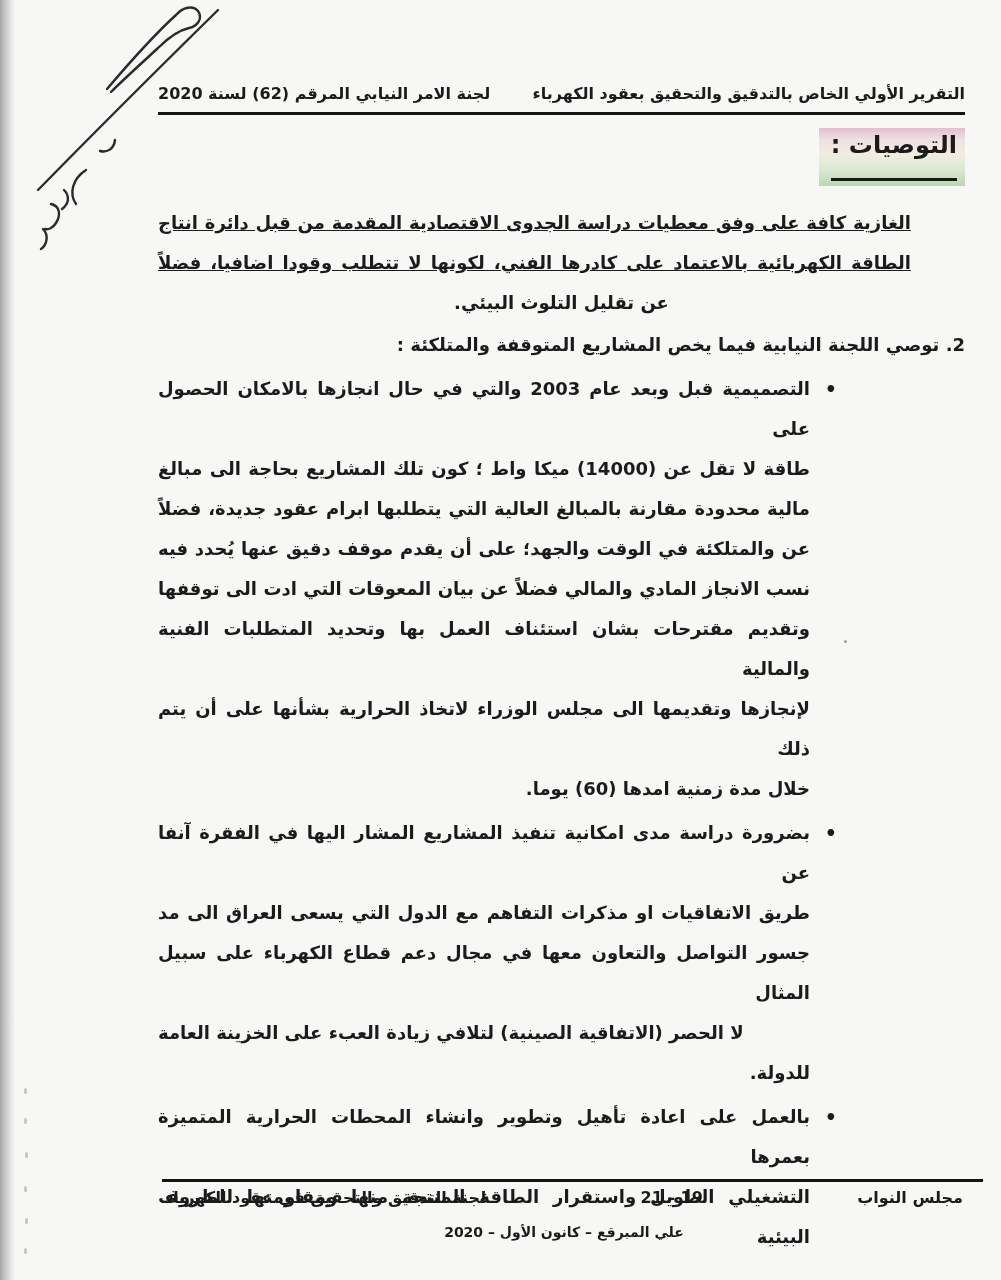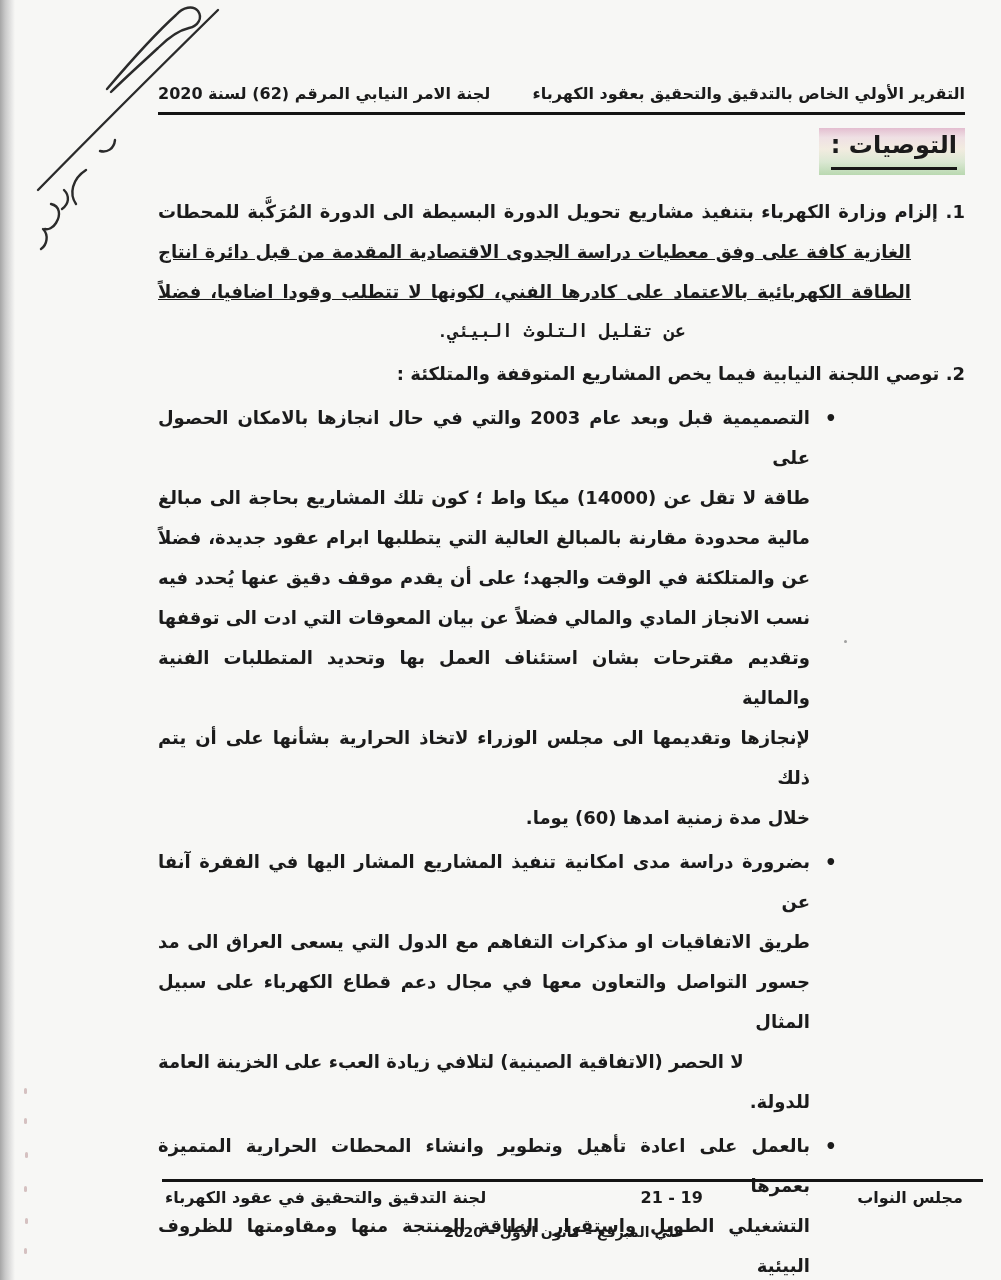--- a/index.html
+++ b/index.html
@@ -15,27 +15,27 @@
   .col{margin:0 36px 0 158px;position:relative;}
   
   .hdr{display:flex;justify-content:space-between;align-items:flex-end;
     padding-top:84px;font-size:16px;font-weight:bold;}
   .rule{height:3px;background:#141414;margin-top:9px;}
   
   .title-wrap{text-align:right;margin-top:13px;}
   .title-hl{display:inline-block;padding:3px 8px 5px 12px;
     background:linear-gradient(180deg,#e3bed0 0%,#efe0e4 20%,#f2ece0 45%,#dbe8d3 72%,#b9d8b0 100%);}
   .title-text{display:inline-block;font-size:24px;font-weight:bold;
-    border-bottom:3px solid #181818;padding-bottom:8px;}
+    border-bottom:3px solid #181818;padding-bottom:19px;}
   
   .para{font-size:18px;font-weight:bold;}
   .line{line-height:40px;}
   .al-j{text-align:justify;text-align-last:justify;}
   .al-r{text-align:left;text-align-last:right;}
-  .al-c{text-align:center;text-align-last:center;font-family:Liberation Mono, monospace;}
+  .al-c{text-align:center;text-align-last:center;}
   .cont{padding-right:54px;text-decoration:underline;}
   .num-item{margin-top:17px;}
   .heading{margin-top:2px;}
   .bullet{position:relative;margin:4px 155px 4px 0;}
   .bullet-marker{position:absolute;right:-27px;top:0;line-height:40px;font-size:19px;}
   
   .f-rule{position:absolute;top:1179px;left:162px;width:821px;height:2.5px;background:#141414;}
   .f-row{position:absolute;top:1188px;right:38px;left:165px;display:flex;
     justify-content:space-between;font-size:16px;font-weight:bold;direction:rtl;}
   .f-bottom{position:absolute;top:1224px;left:165px;width:798px;text-align:center;
@@ -58,21 +58,20 @@
       <span>لجنة الامر النيابي المرقم (62) لسنة 2020</span>
     </div>
     <div class="rule"></div>
 
     <div class="title-wrap">
       <span class="title-hl"><span class="title-text">التوصيات :</span></span>
     </div>
 
     <div id="doc-body">
         <div class="para num-item">
-          <div class="line al-j">1. إلزام وزارة الكهرباء بتنفيذ مشاريع تحويل الدورة البسيطة الى الدورة المُرَكَّبة للمحطات</div>
           <div class="line al-j cont">الغازية كافة على وفق معطيات دراسة الجدوى الاقتصادية المقدمة من قبل دائرة انتاج</div>
           <div class="line al-j cont">الطاقة الكهربائية بالاعتماد على كادرها الفني، لكونها لا تتطلب وقودا اضافيا، فضلاً</div>
           <div class="line al-c">عن تقليل التلوث البيئي.</div>
         </div>
         <div class="para heading">
           <div class="line al-r">2. توصي اللجنة النيابية فيما يخص المشاريع المتوقفة والمتلكئة :</div>
         </div>
         <div class="para bullet">
           <div class="bullet-marker">•</div>
           <div class="line al-j">التصميمية قبل وبعد عام 2003 والتي في حال انجازها بالامكان الحصول على</div>

